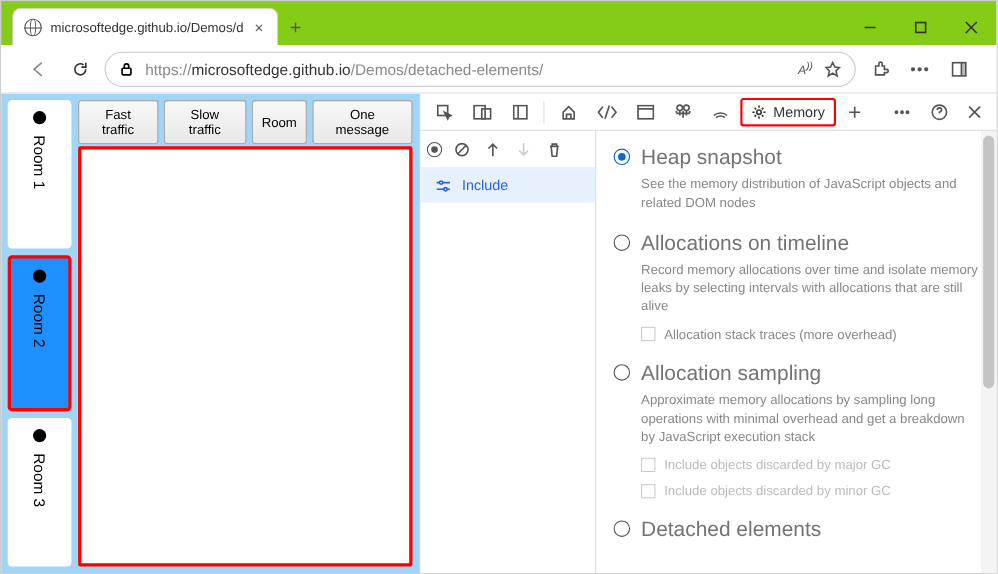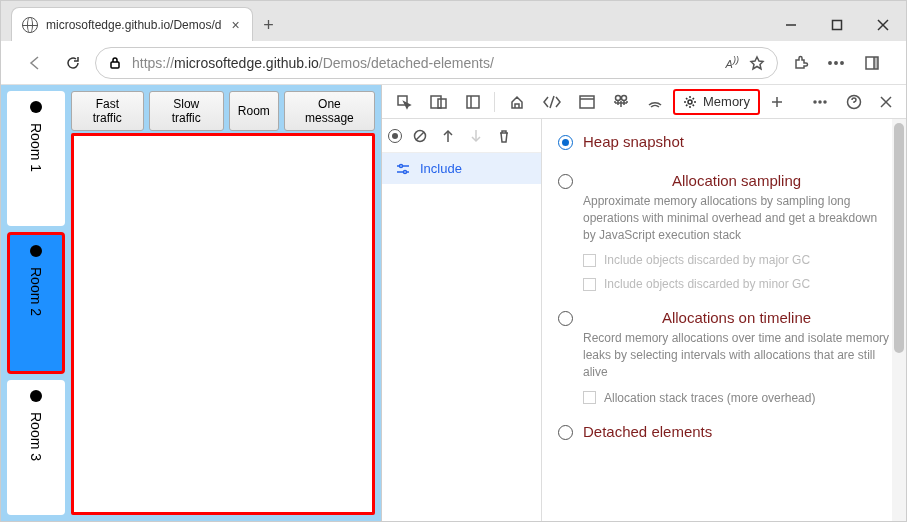--- a/index.html
+++ b/index.html
@@ -1,20 +1,20 @@
 <!DOCTYPE html>
 <html><head>
   <meta charset="utf-8">
   <style>
     * { box-sizing: border-box; margin: 0; padding: 0; }
     body { font-family: "Segoe UI", Arial, sans-serif; font-size: 13px; background: #fff; width: 907px; height: 522px; overflow: hidden; border: 1px solid #ccc; }
     
     
     .chrome { display: flex; flex-direction: column; height: 100%; }
-    .titlebar { height: 40px; background: #e5e5e5; display: flex; align-items: flex-end; }
+    .titlebar { height: 40px; background: #84cc16; display: flex; align-items: flex-end; }
     .tab { background: #fff; border-radius: 8px 8px 0 0; height: 34px; display: flex; align-items: center; padding: 0 10px; margin-left: 10px; gap: 8px; min-width: 210px; border: 1px solid #ccc; border-bottom: none; }
     .globe { width: 16px; height: 16px; border-radius: 50%; border: 1.2px solid #555; position: relative; flex-shrink: 0; }
     .globe::before { content: ""; position: absolute; left: 4px; right: 4px; top: -1px; bottom: -1px; border-radius: 50%; border: 1.2px solid #555; border-top: none; border-bottom: none; }
     .globe::after { content: ""; position: absolute; left: -1px; right: -1px; top: 50%; border-top: 1.2px solid #555; }
     .tab-title { font-size: 12px; color: #333; white-space: nowrap; overflow: hidden; text-overflow: ellipsis; flex: 1; }
     .tab-close { font-size: 14px; color: #555; cursor: pointer; padding: 0 2px; }
     .new-tab { width: 32px; height: 32px; display: flex; align-items: center; justify-content: center; font-size: 18px; color: #555; cursor: pointer; }
     .wincontrols { margin-left: auto; display: flex; }
     .winbtn { width: 46px; height: 32px; display: flex; align-items: center; justify-content: center; color: #333; }
     .winbtn svg { width: 12px; height: 12px; }
@@ -60,21 +60,21 @@
     .dt-action.rec::after { content: ""; width: 6px; height: 6px; background: #555; border-radius: 50%; }
     .dt-action.disabled { color: #ccc; }
     .profiles { background: #e7f0fd; color: #2563eb; padding: 8px 14px; display: flex; align-items: center; gap: 10px; font-size: 13px; }
     
     .dt-panel { flex: 1; padding: 14px 16px; overflow-y: auto; position: relative; }
     .dt-heading { font-size: 16px; color: #333; margin-bottom: 12px; }
     .opt { display: flex; gap: 10px; margin-bottom: 18px; }
     .radio { width: 15px; height: 15px; border: 1.5px solid #555; border-radius: 50%; flex-shrink: 0; margin-top: 2px; display: flex; align-items: center; justify-content: center; }
     .radio.checked { border-color: #0a6cd1; }
     .radio.checked::after { content: ""; width: 7px; height: 7px; background: #0a6cd1; border-radius: 50%; }
-    .opt-title { font-size: 15px; color: #7f1d1d; margin-bottom: 4px; text-align: center; }
+    .opt-title { font-size: 19px; color: #737373; margin-bottom: 4px; }
     .opt-desc { font-size: 12px; color: #888; line-height: 1.4; }
     .subopt { display: flex; gap: 8px; margin-top: 10px; margin-left: 0; align-items: center; }
     .cb { width: 13px; height: 13px; border: 1px solid #888; flex-shrink: 0; }
     .cb.disabled { border-color: #ccc; }
     .sublabel { font-size: 12px; color: #888; }
     .sublabel.disabled { color: #bbb; }
     .scrollbar-track { position: absolute; right: 0; top: 0; bottom: 0; width: 14px; background: #f4f4f4; }
     .scrollbar-thumb { position: absolute; left: 2px; right: 2px; top: 4px; height: 230px; background: #c4c4c4; border-radius: 5px; }
     
     svg { stroke: currentColor; fill: none; stroke-width: 1.5; }
@@ -310,20 +310,33 @@
             <span>Include</span>
           </div>
         </div>
 
         <div class="dt-panel">
 
           <div class="opt">
             <span class="radio checked"></span>
             <div>
               <div class="opt-title">Heap snapshot</div>
+              <div class="opt-desc">See the memory distribution of JavaScript objects and related DOM nodes</div>
+            </div>
+          </div>
+
+          <div class="opt">
+            <span class="radio"></span>
+            <div>
+              <div class="opt-title">Allocations on timeline</div>
+              <div class="opt-desc">Record memory allocations over time and isolate memory leaks by selecting intervals with allocations that are still alive</div>
+              <div class="subopt">
+                <span class="cb disabled"></span>
+                <span class="sublabel">Allocation stack traces (more overhead)</span>
+              </div>
             </div>
           </div>
 
           <div class="opt">
             <span class="radio"></span>
             <div>
               <div class="opt-title">Allocation sampling</div>
               <div class="opt-desc">Approximate memory allocations by sampling long operations with minimal overhead and get a breakdown by JavaScript execution stack</div>
               <div class="subopt">
                 <span class="cb disabled"></span>
@@ -332,32 +345,20 @@
               <div class="subopt">
                 <span class="cb disabled"></span>
                 <span class="sublabel disabled">Include objects discarded by minor GC</span>
               </div>
             </div>
           </div>
 
           <div class="opt">
             <span class="radio"></span>
             <div>
-              <div class="opt-title">Allocations on timeline</div>
-              <div class="opt-desc">Record memory allocations over time and isolate memory leaks by selecting intervals with allocations that are still alive</div>
-              <div class="subopt">
-                <span class="cb disabled"></span>
-                <span class="sublabel">Allocation stack traces (more overhead)</span>
-              </div>
-            </div>
-          </div>
-
-          <div class="opt">
-            <span class="radio"></span>
-            <div>
               <div class="opt-title">Detached elements</div>
             </div>
           </div>
 
           <div class="scrollbar-track">
             <div class="scrollbar-thumb"></div>
           </div>
         </div>
       </div>
     </div>

